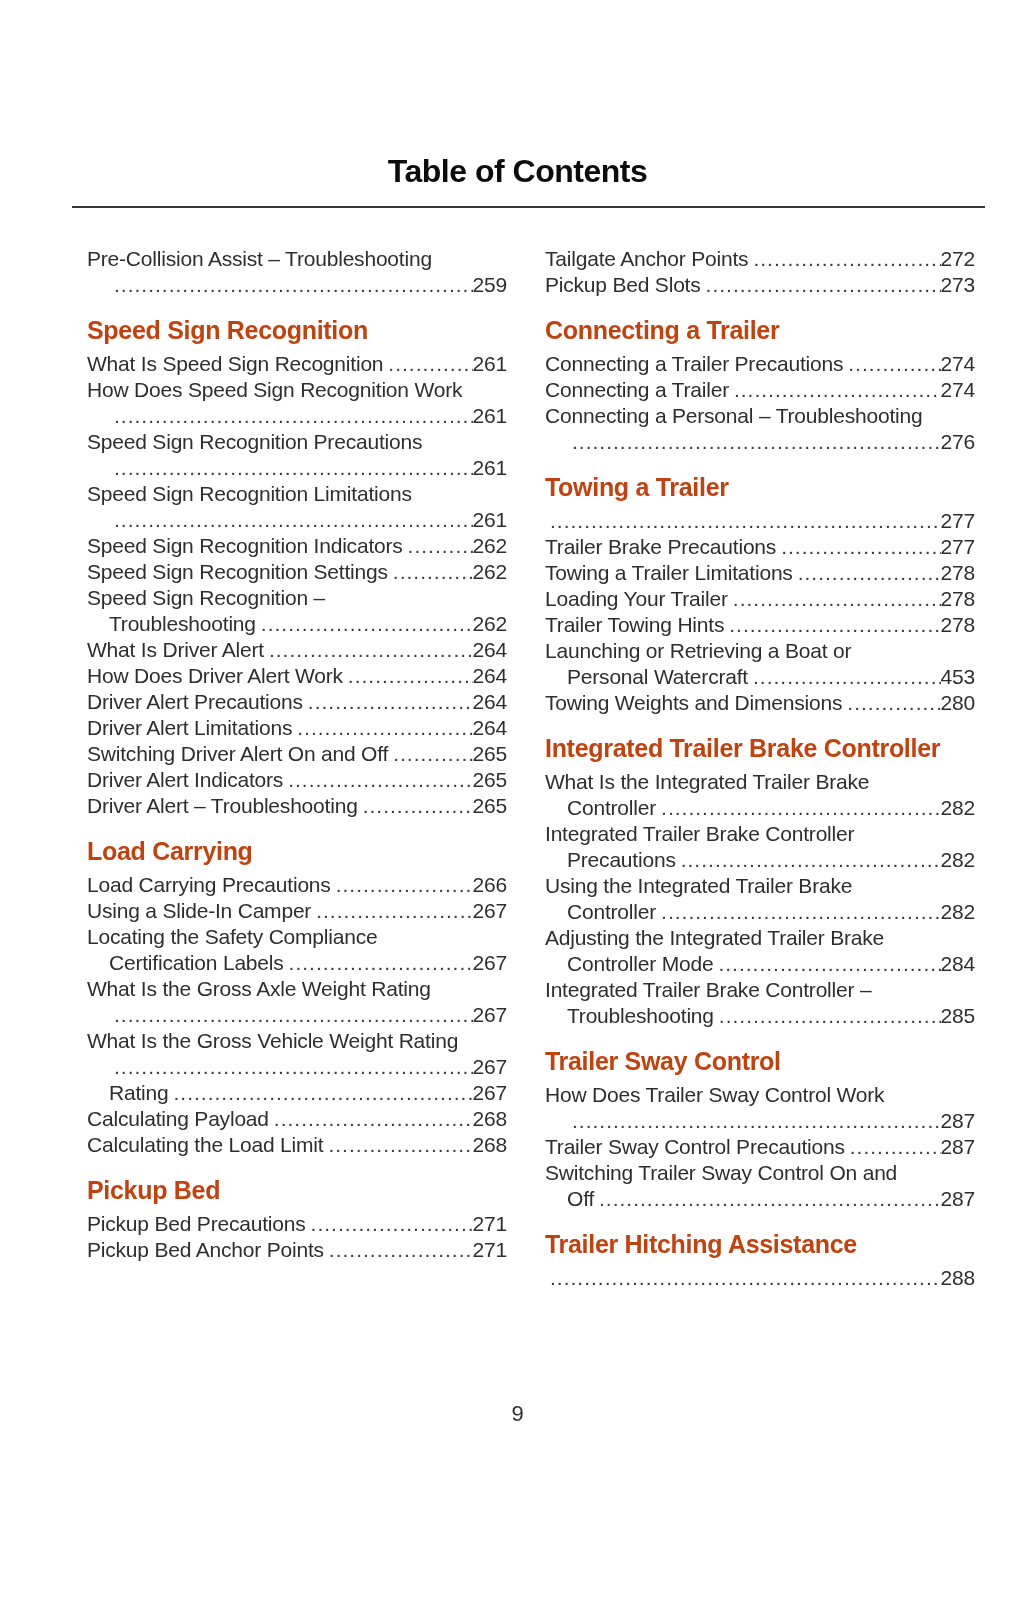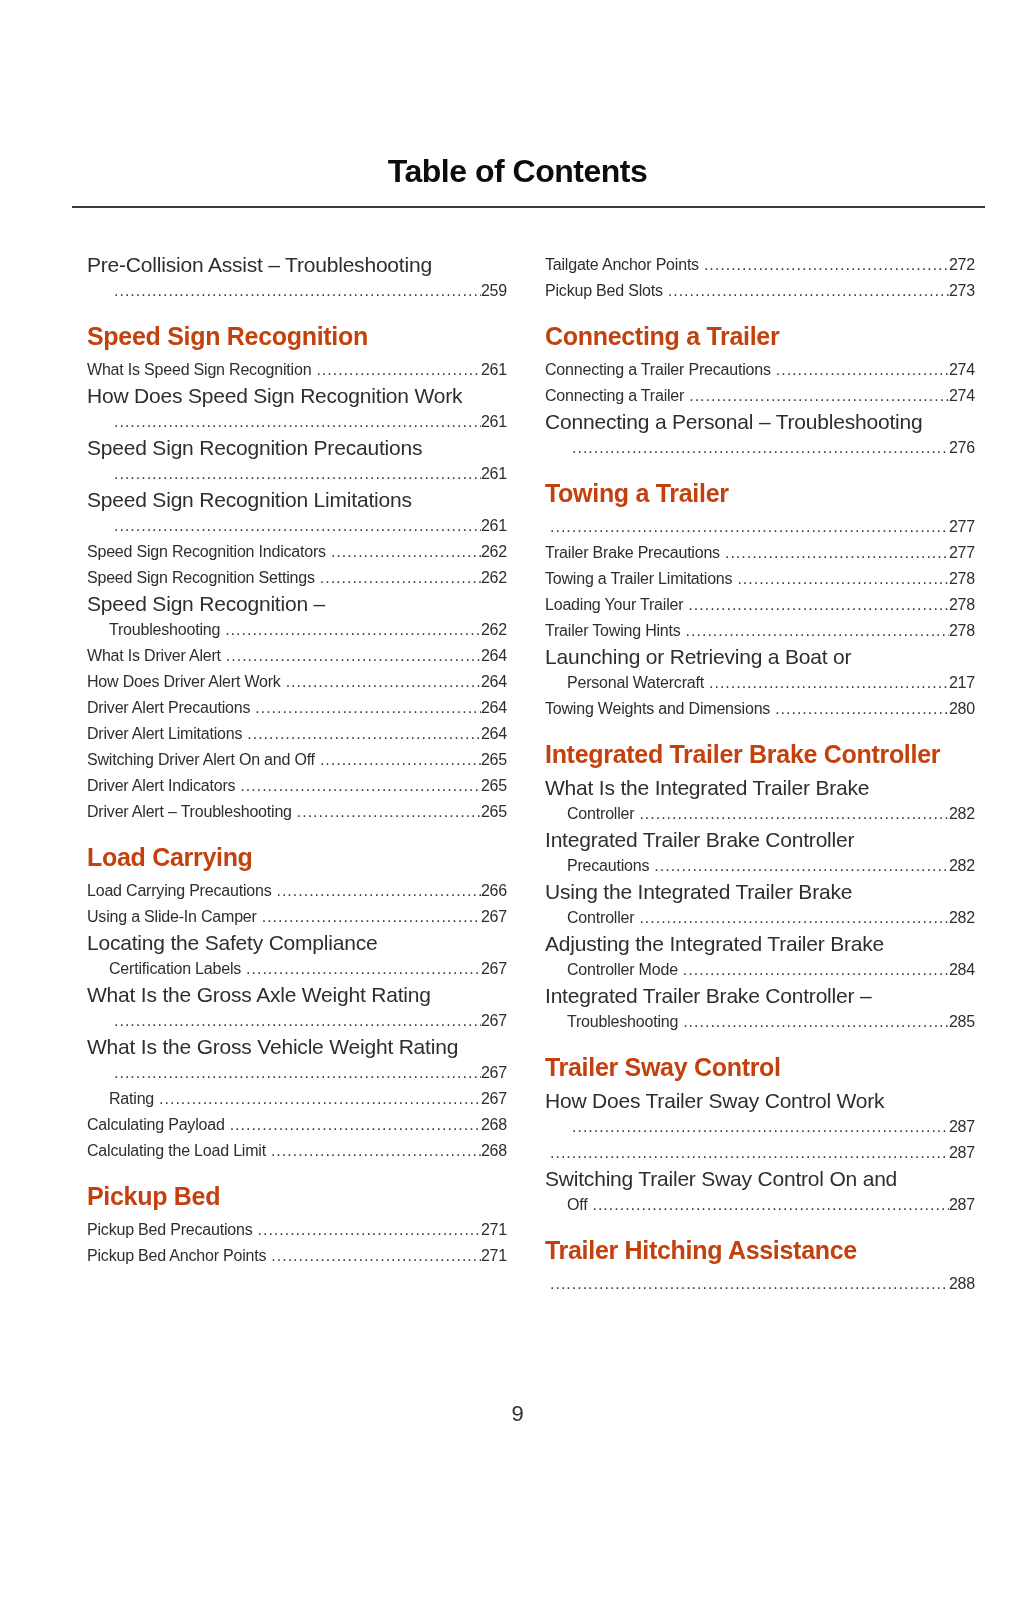--- a/index.html
+++ b/index.html
@@ -28,41 +28,41 @@
     width: 913px;
     height: 2px;
     background: #3a3a3a;
   }
   .columns {
     position: absolute;
     left: 87px;
     top: 246px;
     display: flex;
   }
-  .col { display: block; margin-top: 6px; }
+  .col { display: block; }
   .col-left  { width: 420px; margin-right: 38px; }
   .col-right { width: 430px; }
 
   .toc-section { margin: 0; }
   .sec-heading {
     font-size: 25px;
     line-height: 30px;
     font-weight: 700;
     letter-spacing: -0.3px;
     color: #c2410c;
     margin: 17px 0 6px 0;
     padding-left: 32px;
     text-indent: -32px;
   }
   .toc-section:first-child .sec-heading { margin-top: 0; }
 
   .entry-line {
     display: flex;
     align-items: baseline;
-    font-size: 16px;
+    font-size: 21px;
     line-height: 26px;
     letter-spacing: -0.2px;
     color: #2e2e2e;
   }
   .entry-l1 {
     font-size: 21px;
     line-height: 26px;
     letter-spacing: -0.2px;
     white-space: nowrap;
     color: #2e2e2e;
@@ -302,21 +302,21 @@
           </div>
           <div class="entry-line">
             <span class="entry-t">Trailer Towing Hints</span>
             <span class="leader">................................................................................................................................................................</span>
             <span class="pg">278</span>
           </div>
           <div class="entry-l1">Launching or Retrieving a Boat or</div>
           <div class="entry-line cont">
             <span class="entry-t">Personal Watercraft</span>
             <span class="leader">................................................................................................................................................................</span>
-            <span class="pg">217</span>
+            <span class="pg">453</span>
           </div>
           <div class="entry-line">
             <span class="entry-t">Towing Weights and Dimensions</span>
             <span class="leader">................................................................................................................................................................</span>
             <span class="pg">280</span>
           </div>
         </div>
         <div class="toc-section">
           <div class="sec-heading">Integrated Trailer Brake Controller</div>
           <div class="entry-l1">What Is the Integrated Trailer Brake</div>
@@ -352,20 +352,21 @@
         </div>
         <div class="toc-section">
           <div class="sec-heading">Trailer Sway Control</div>
           <div class="entry-l1">How Does Trailer Sway Control Work</div>
           <div class="entry-line cont">
             <span class="entry-t"></span>
             <span class="leader">................................................................................................................................................................</span>
             <span class="pg">287</span>
           </div>
           <div class="entry-line">
+            <span class="entry-t">Trailer Sway Control Precautions</span>
             <span class="leader">................................................................................................................................................................</span>
             <span class="pg">287</span>
           </div>
           <div class="entry-l1">Switching Trailer Sway Control On and</div>
           <div class="entry-line cont">
             <span class="entry-t">Off</span>
             <span class="leader">................................................................................................................................................................</span>
             <span class="pg">287</span>
           </div>
         </div>

